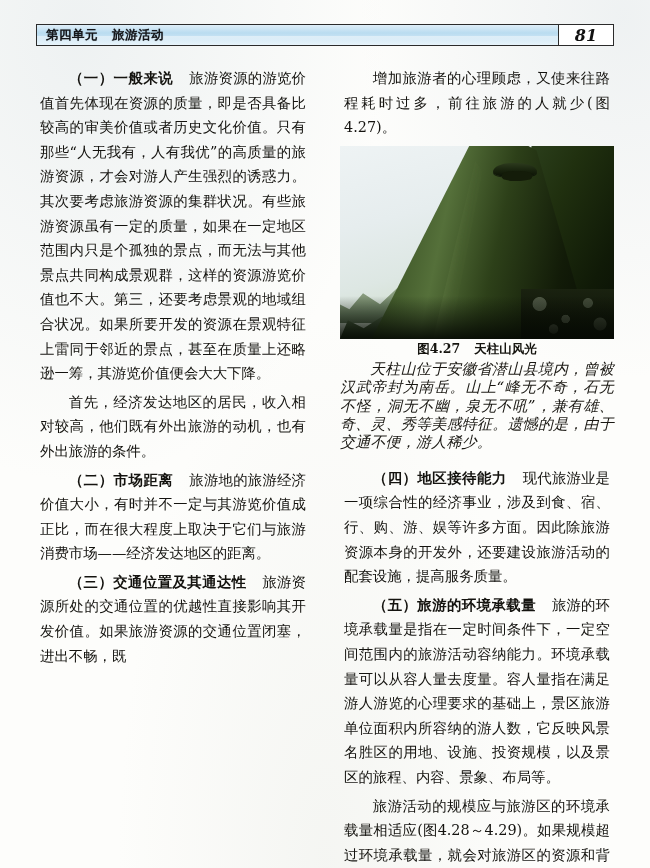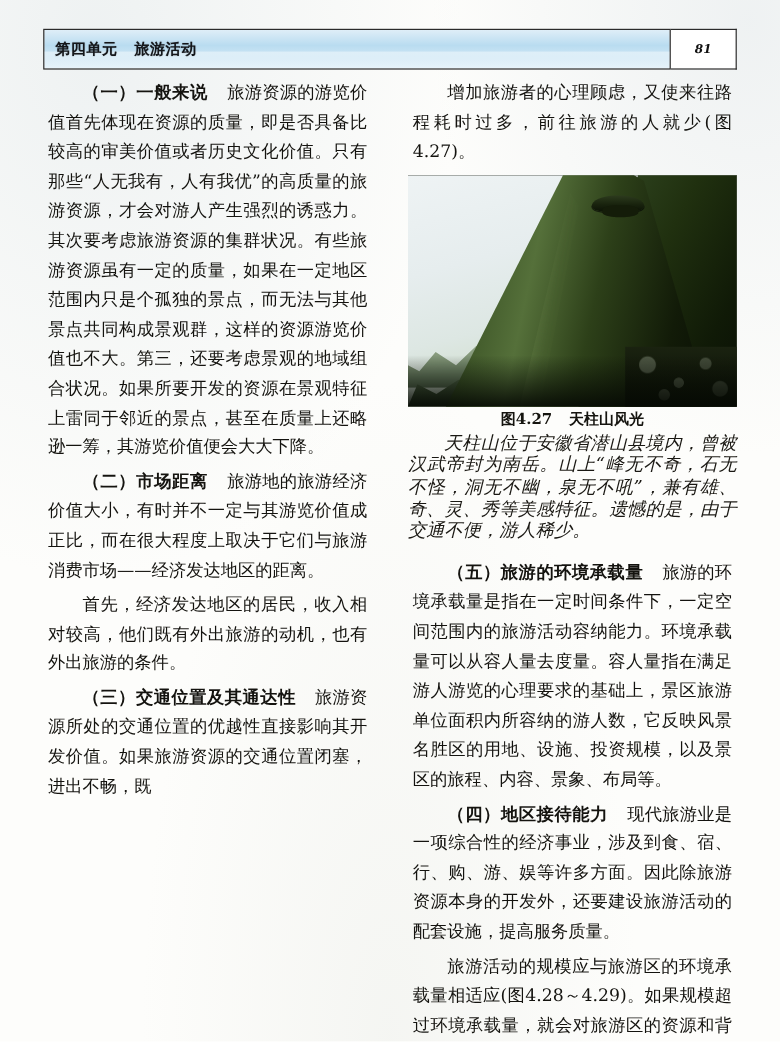--- a/index.html
+++ b/index.html
@@ -18,21 +18,21 @@
   .paper-noise{
     position:absolute;inset:0;
     background:
       radial-gradient(ellipse at 12% 4%, rgba(210,220,225,.35) 0%, rgba(255,255,255,0) 38%),
       radial-gradient(ellipse at 96% 2%, rgba(205,215,222,.30) 0%, rgba(255,255,255,0) 30%),
       radial-gradient(ellipse at 50% 100%, rgba(225,228,222,.30) 0%, rgba(255,255,255,0) 45%);
     pointer-events:none;
   }
   
   .header{
-    position:absolute;left:36px;top:24px;width:578px;height:34px;
+    position:absolute;left:36px;top:24px;width:578px;height:22px;
     display:flex;align-items:stretch;
   }
   .header-bar{
     flex:1;
     border:1px solid #2b2b2b;
     background:linear-gradient(180deg,#dfeef8 0%,#b9dcf0 40%,#cfe7f5 72%,#e8f4fb 100%);
     display:flex;align-items:center;
     padding-left:9px;
     position:relative;
     overflow:hidden;
@@ -47,21 +47,21 @@
     text-shadow:0 0 1px rgba(0,0,0,.35);
   }
   .header-unit .gap{display:inline-block;width:14px;}
   .header-page{
     width:54px;
     border:1px solid #2b2b2b;border-left:none;
     background:#ffffff;
     display:flex;align-items:center;justify-content:center;
     font-family:"DejaVu Serif","Liberation Serif",serif;
     font-weight:bold;font-style:italic;
-    font-size:10px;color:#111;
+    font-size:16px;color:#111;
   }
   
   .col{
     position:absolute;top:62px;width:274px;
     font-size:14.4px;
     line-height:24.6px;
     color:#14130f;
     text-align:justify;
     font-family:"DejaVu Serif","Liberation Serif",serif;
   }
@@ -181,23 +181,23 @@
         <span>第四单元</span><span class="gap"></span><span>旅游活动</span>
       </div>
     </div>
     <div class="header-page">81</div>
   </div>
 
   <div class="col col-left">
 
     <p><span class="sub-head">（一）一般来说</span><span class="gap2"></span><span>旅游资源的游览价值首先体现在资源的质量，即是否具备比较高的审美价值或者历史文化价值。只有那些“人无我有，人有我优”的高质量的旅游资源，才会对游人产生强烈的诱惑力。其次要考虑旅游资源的集群状况。有些旅游资源虽有一定的质量，如果在一定地区范围内只是个孤独的景点，而无法与其他景点共同构成景观群，这样的资源游览价值也不大。第三，还要考虑景观的地域组合状况。如果所要开发的资源在景观特征上雷同于邻近的景点，甚至在质量上还略逊一筹，其游览价值便会大大下降。</span></p>
 
+    <p>首先，经济发达地区的居民，收入相对较高，他们既有外出旅游的动机，也有外出旅游的条件。</p>
+
     <p><span class="sub-head">（二）市场距离</span><span class="gap2"></span><span>旅游地的旅游经济价值大小，有时并不一定与其游览价值成正比，而在很大程度上取决于它们与旅游消费市场——经济发达地区的距离。</span></p>
-
-    <p>首先，经济发达地区的居民，收入相对较高，他们既有外出旅游的动机，也有外出旅游的条件。</p>
 
 
 
     <p><span class="sub-head">（三）交通位置及其通达性</span><span class="gap2"></span><span>旅游资源所处的交通位置的优越性直接影响其开发价值。如果旅游资源的交通位置闭塞，进出不畅，既</span></p>
   </div>
 
   <div class="col col-right">
     <p>增加旅游者的心理顾虑，又使来往路程耗时过多，前往旅游的人就少(图4.27)。</p>
 
     <figure>
@@ -214,19 +214,19 @@
         <div class="dark-bottom"></div>
       </div>
       <figcaption class="fig-cap">
         <span>图4.27</span><span class="gap3"></span><span>天柱山风光</span>
       </figcaption>
       <div class="fig-note">天柱山位于安徽省潜山县境内，曾被汉武帝封为南岳。山上“峰无不奇，石无不怪，洞无不幽，泉无不吼”，兼有雄、奇、灵、秀等美感特征。遗憾的是，由于交通不便，游人稀少。</div>
     </figure>
 
     <div class="sp"></div>
 
+    <p><span class="sub-head">（四）地区接待能力</span><span class="gap2"></span><span>现代旅游业是一项综合性的经济事业，涉及到食、宿、行、购、游、娱等许多方面。因此除旅游资源本身的开发外，还要建设旅游活动的配套设施，提高服务质量。</span></p>
+
     <p><span class="sub-head">（五）旅游的环境承载量</span><span class="gap2"></span><span>旅游的环境承载量是指在一定时间条件下，一定空间范围内的旅游活动容纳能力。环境承载量可以从容人量去度量。容人量指在满足游人游览的心理要求的基础上，景区旅游单位面积内所容纳的游人数，它反映风景名胜区的用地、设施、投资规模，以及景区的旅程、内容、景象、布局等。</span></p>
-
-    <p><span class="sub-head">（四）地区接待能力</span><span class="gap2"></span><span>现代旅游业是一项综合性的经济事业，涉及到食、宿、行、购、游、娱等许多方面。因此除旅游资源本身的开发外，还要建设旅游活动的配套设施，提高服务质量。</span></p>
 
     <p>旅游活动的规模应与旅游区的环境承载量相适应(图4.28～4.29)。如果规模超过环境承载量，就会对旅游区的资源和背景环境产生破坏，使旅游环境恶化。如果规模达不到环境承载量，则显示出对旅游资源开发的不足，造成对资源的浪费。</p>
   </div>
 </div>
 
 </body></html>

